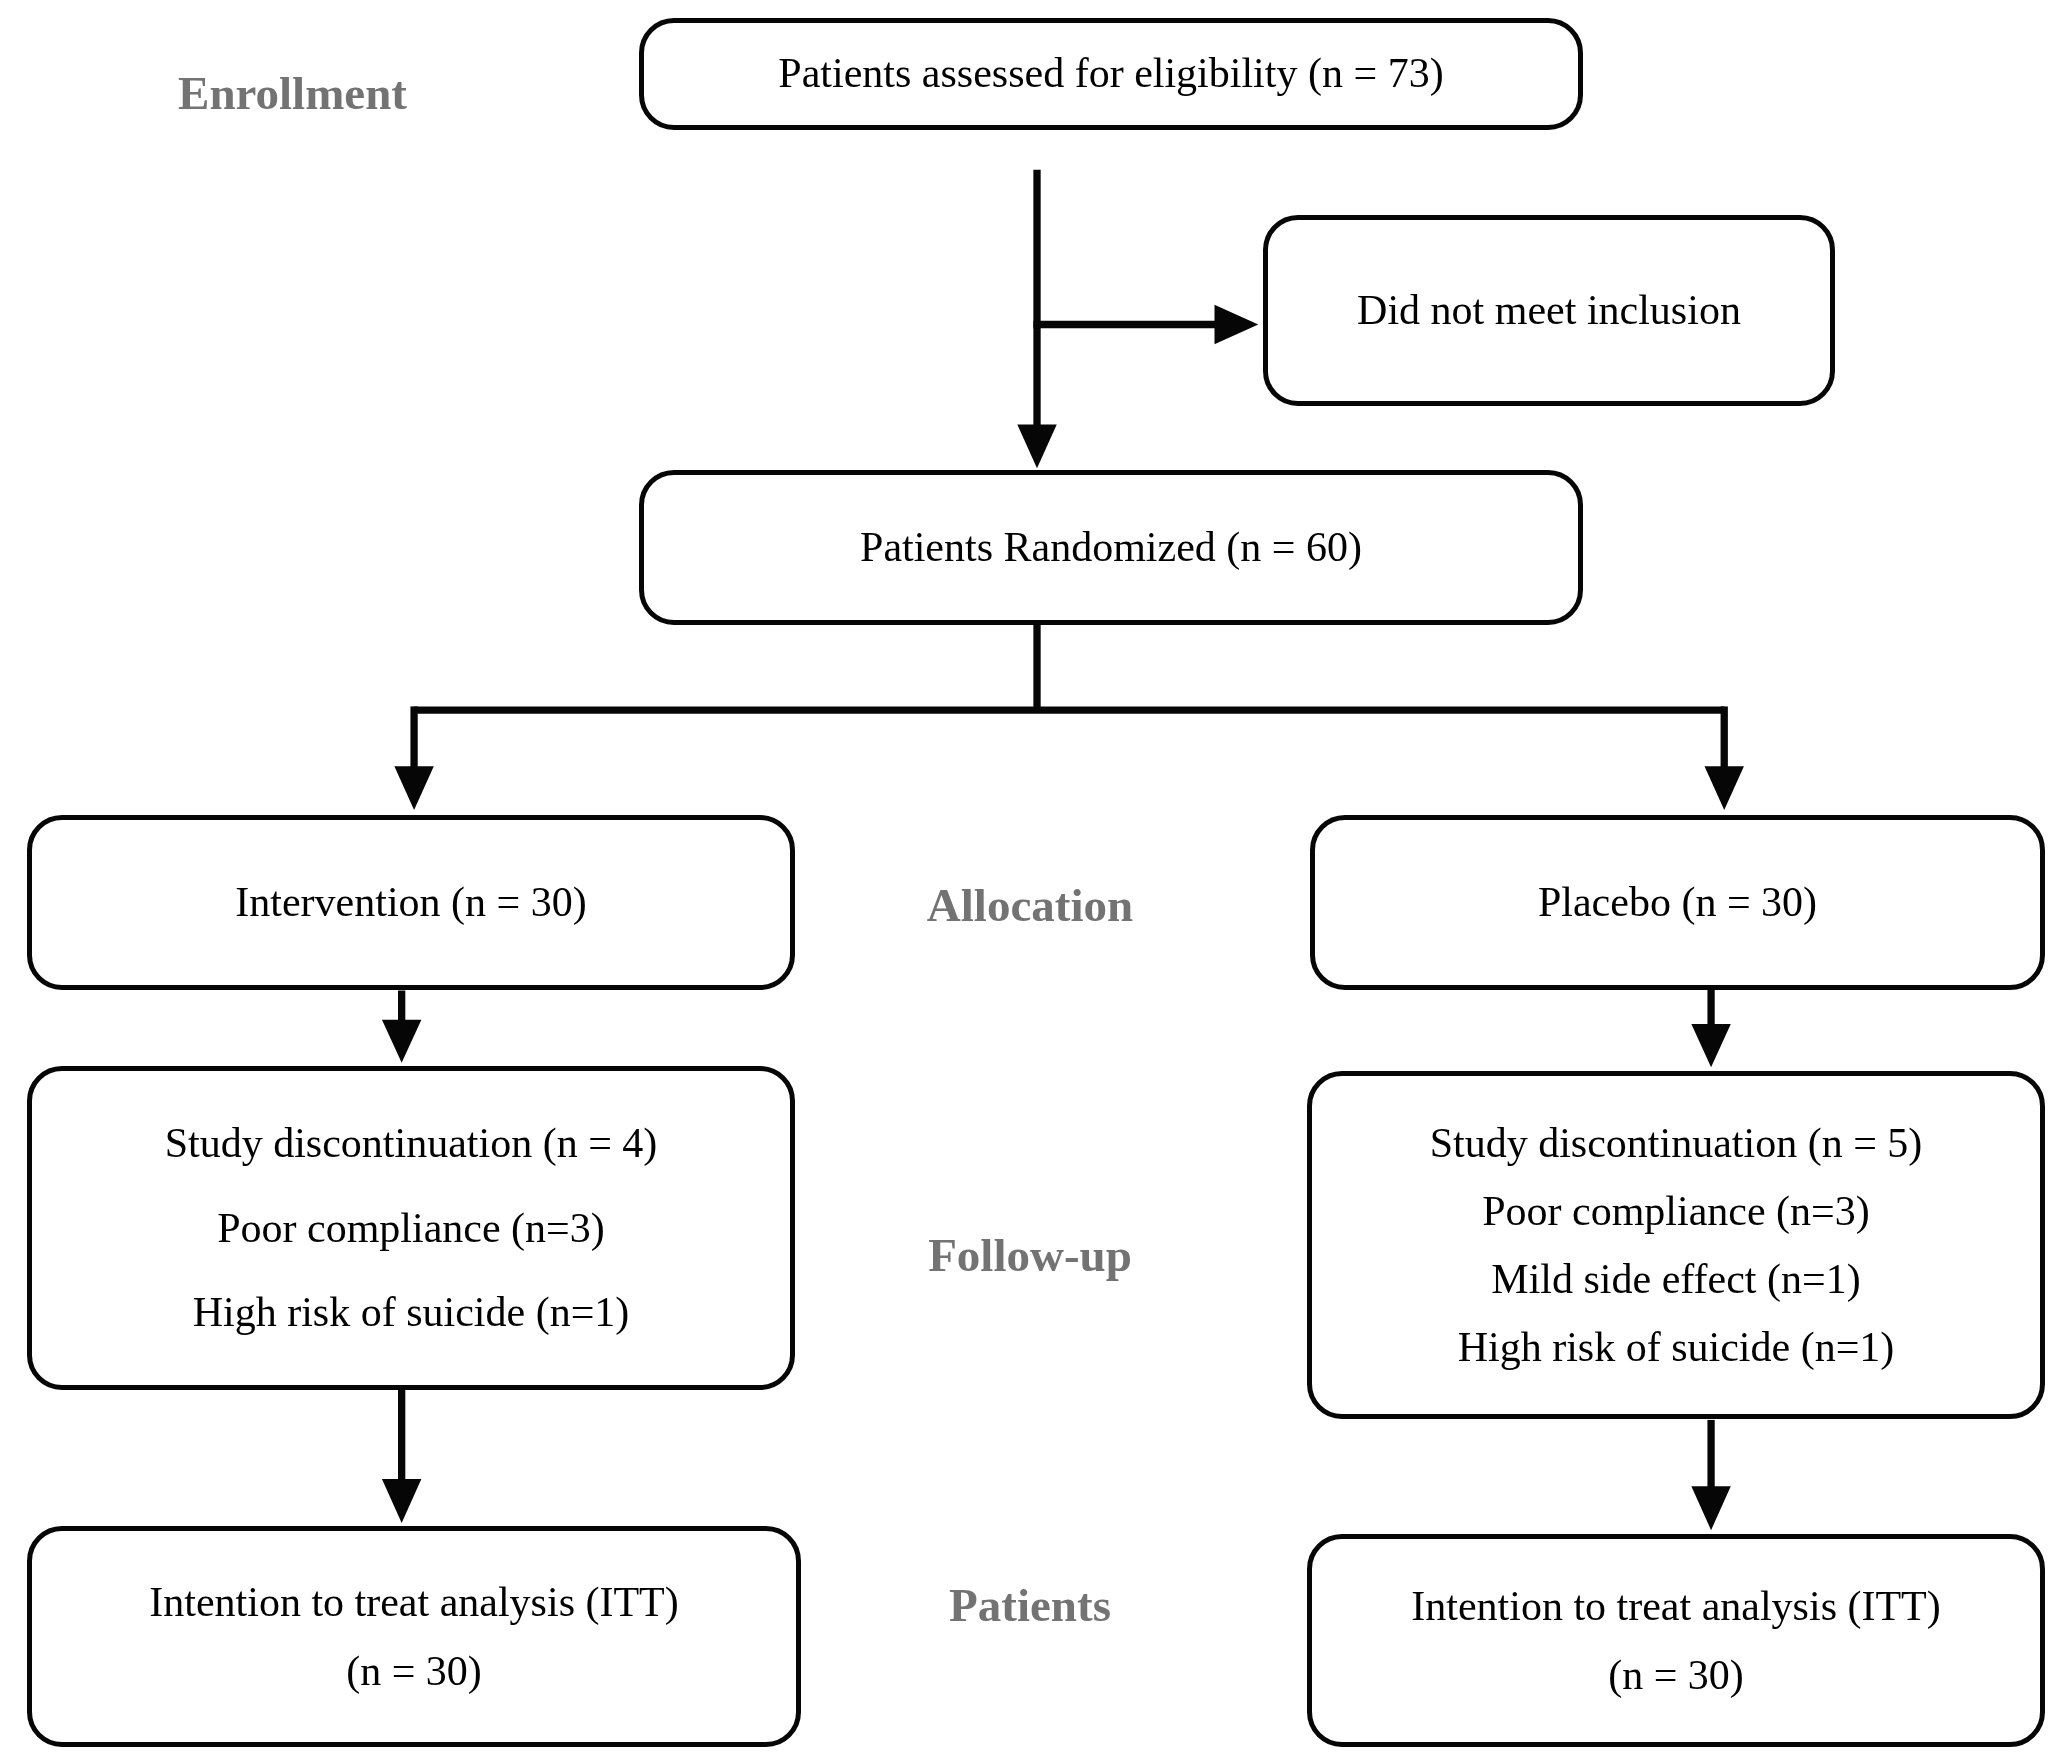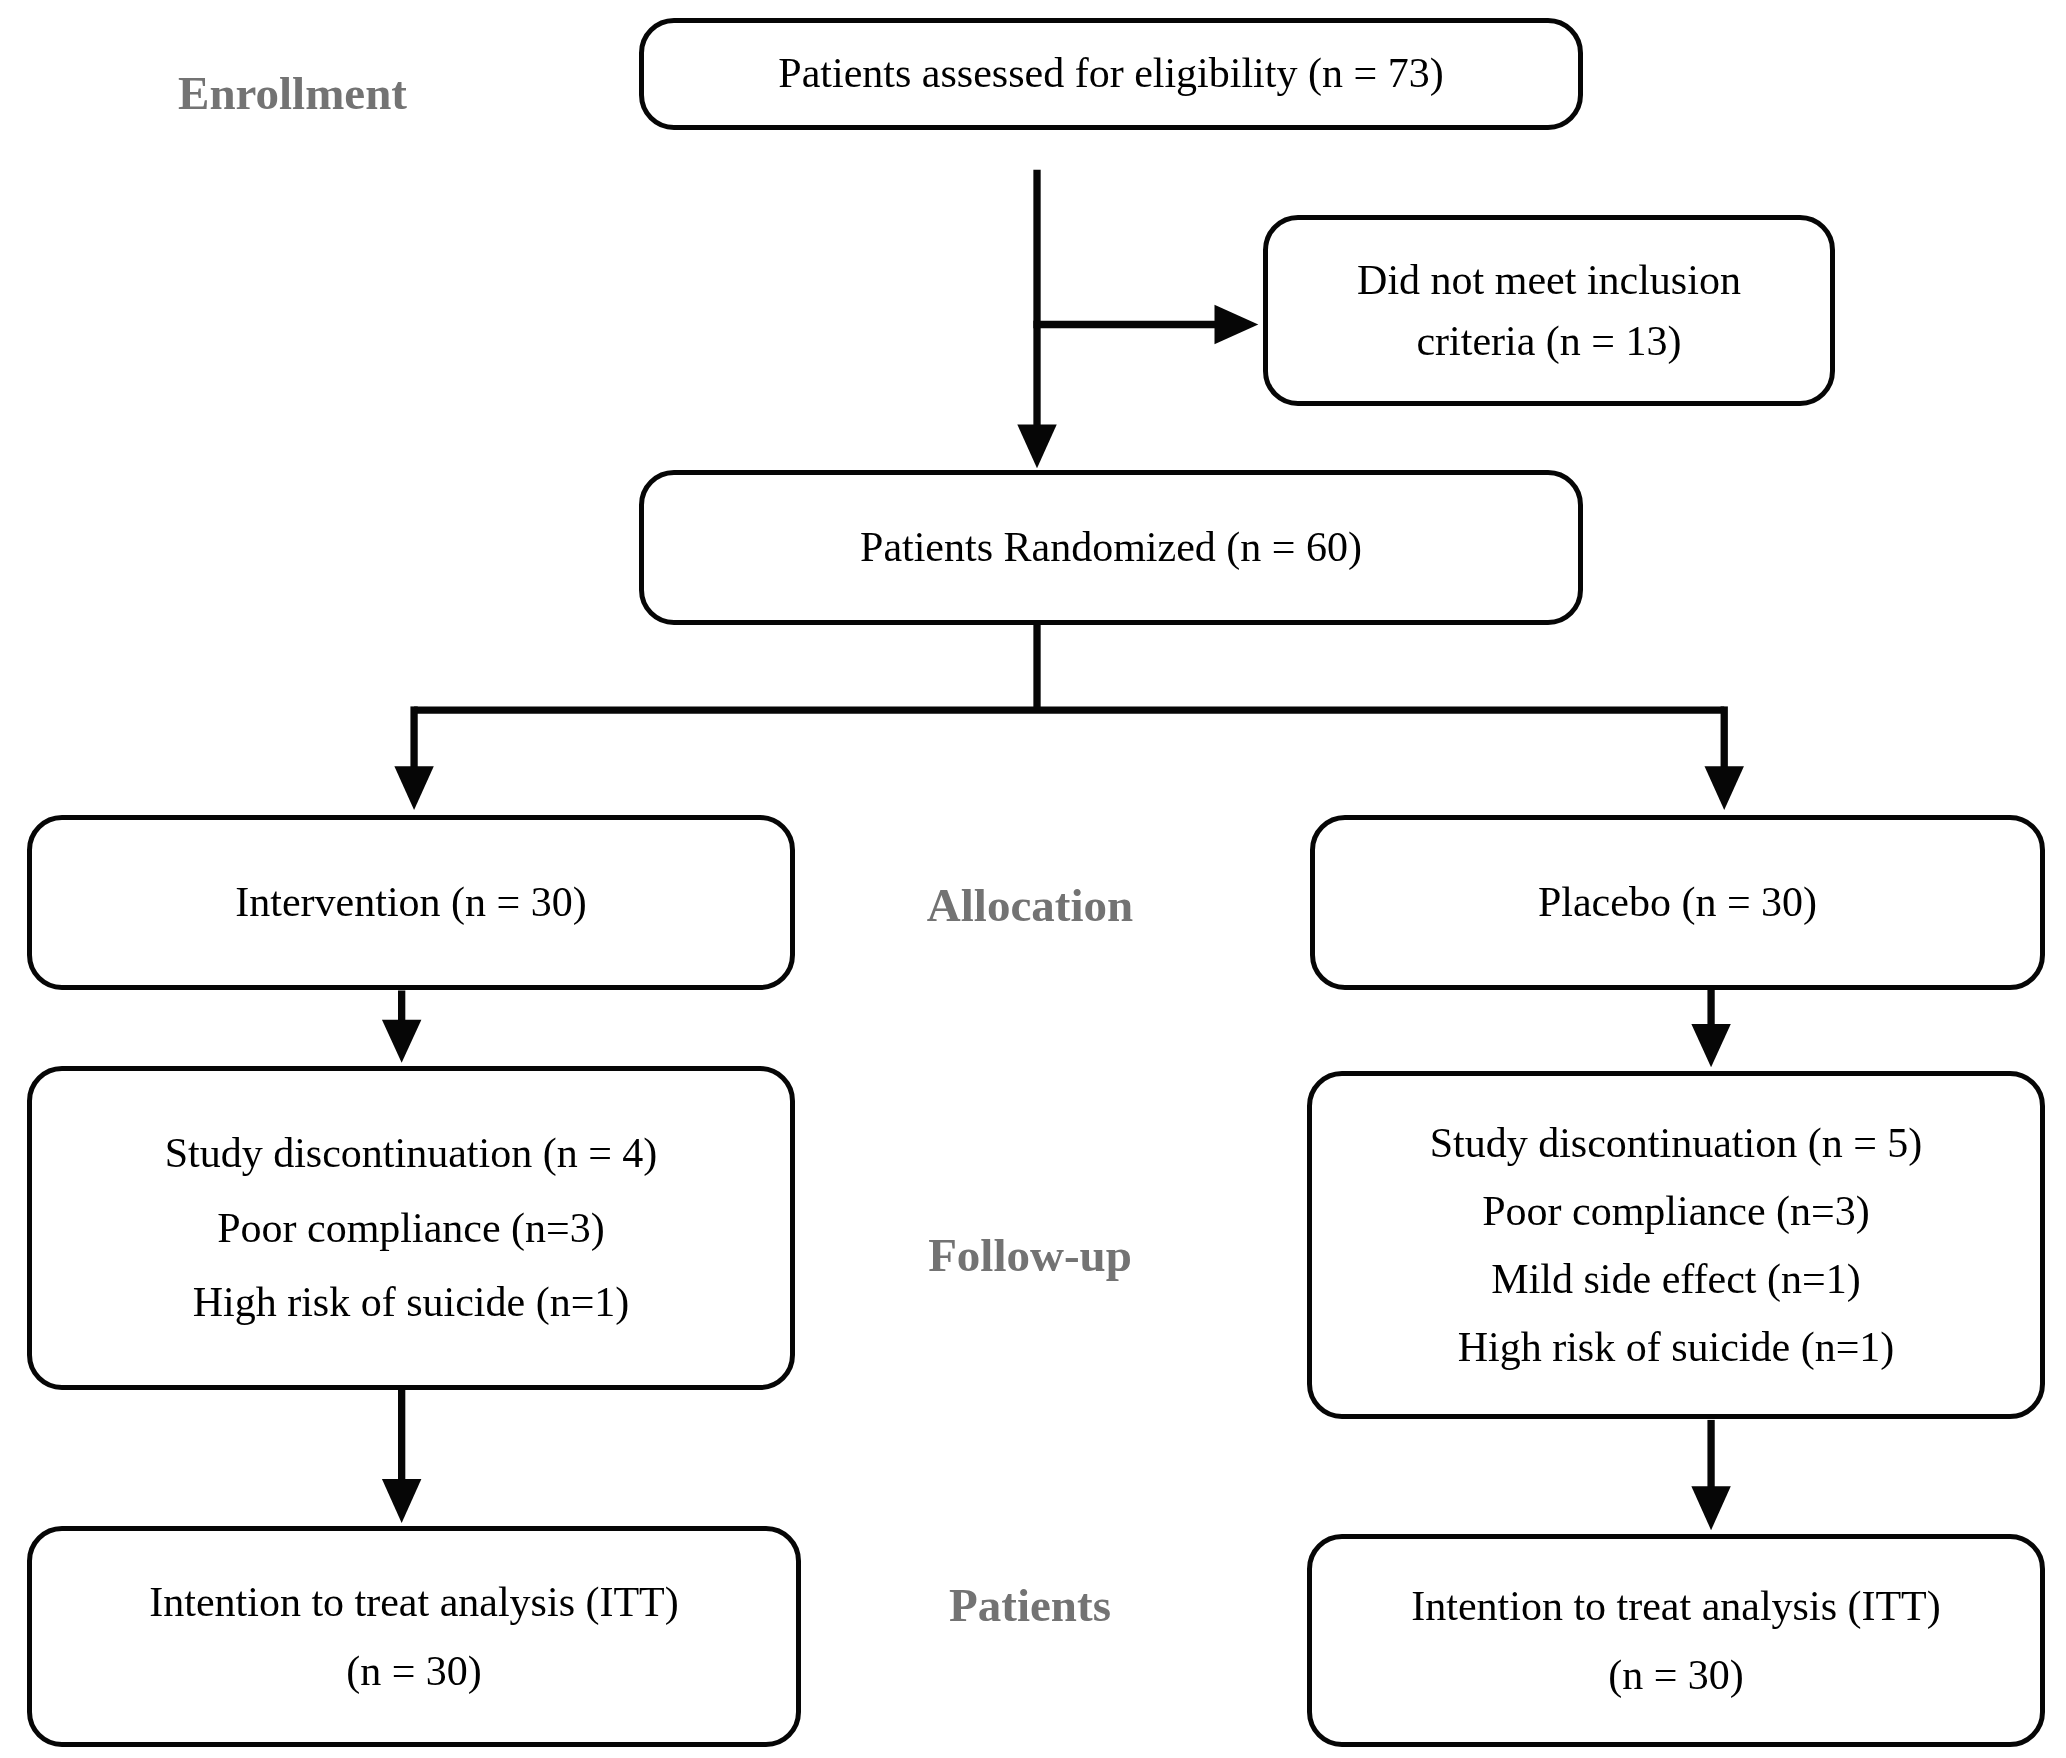--- a/index.html
+++ b/index.html
@@ -31,21 +31,21 @@
     flex-direction: column;
     align-items: center;
     justify-content: center;
     text-align: center;
     font-size: 42px;
     line-height: 1.45;
     box-sizing: border-box;
     padding: 5.8px 14.6px;
   }
   .box .line { display: block; white-space: nowrap; }
-  .box.loose  { line-height: 1.78; }
+  .box.loose  { line-height: 1.78; gap: 10px; }
   .box.medium { line-height: 1.62; }
   .stage-label {
     position: absolute;
     font-weight: bold;
     font-size: 47px;
     color: #737373;
     text-align: center;
     white-space: nowrap;
   }
 </style>
@@ -88,21 +88,20 @@
   <div class="stage-label" style="left:840px; top:1228px; width:380px;">Follow-up</div>
   <div class="stage-label" style="left:840px; top:878px; width:380px;">Allocation</div>
   <div class="stage-label" style="left:840px; top:1578px; width:380px;">Patients</div>
 
   <div class="box" style="left:639px; top:17.5px; width:944px; height:112px;">
     <span class="line">Patients assessed for eligibility (n = 73)</span>
   </div>
 
   <div class="box" style="left:1263px; top:215px; width:572px; height:191px;">
     <span class="line">Did not meet inclusion</span>
-    <span class="line">criteria (n = 13)</span>
   </div>
 
   <div class="box" style="left:639px; top:470px; width:944px; height:155px;">
     <span class="line">Patients Randomized (n = 60)</span>
   </div>
 
   <div class="box" style="left:27px; top:815px; width:768px; height:175px;">
     <span class="line">Intervention (n = 30)</span>
   </div>
 

